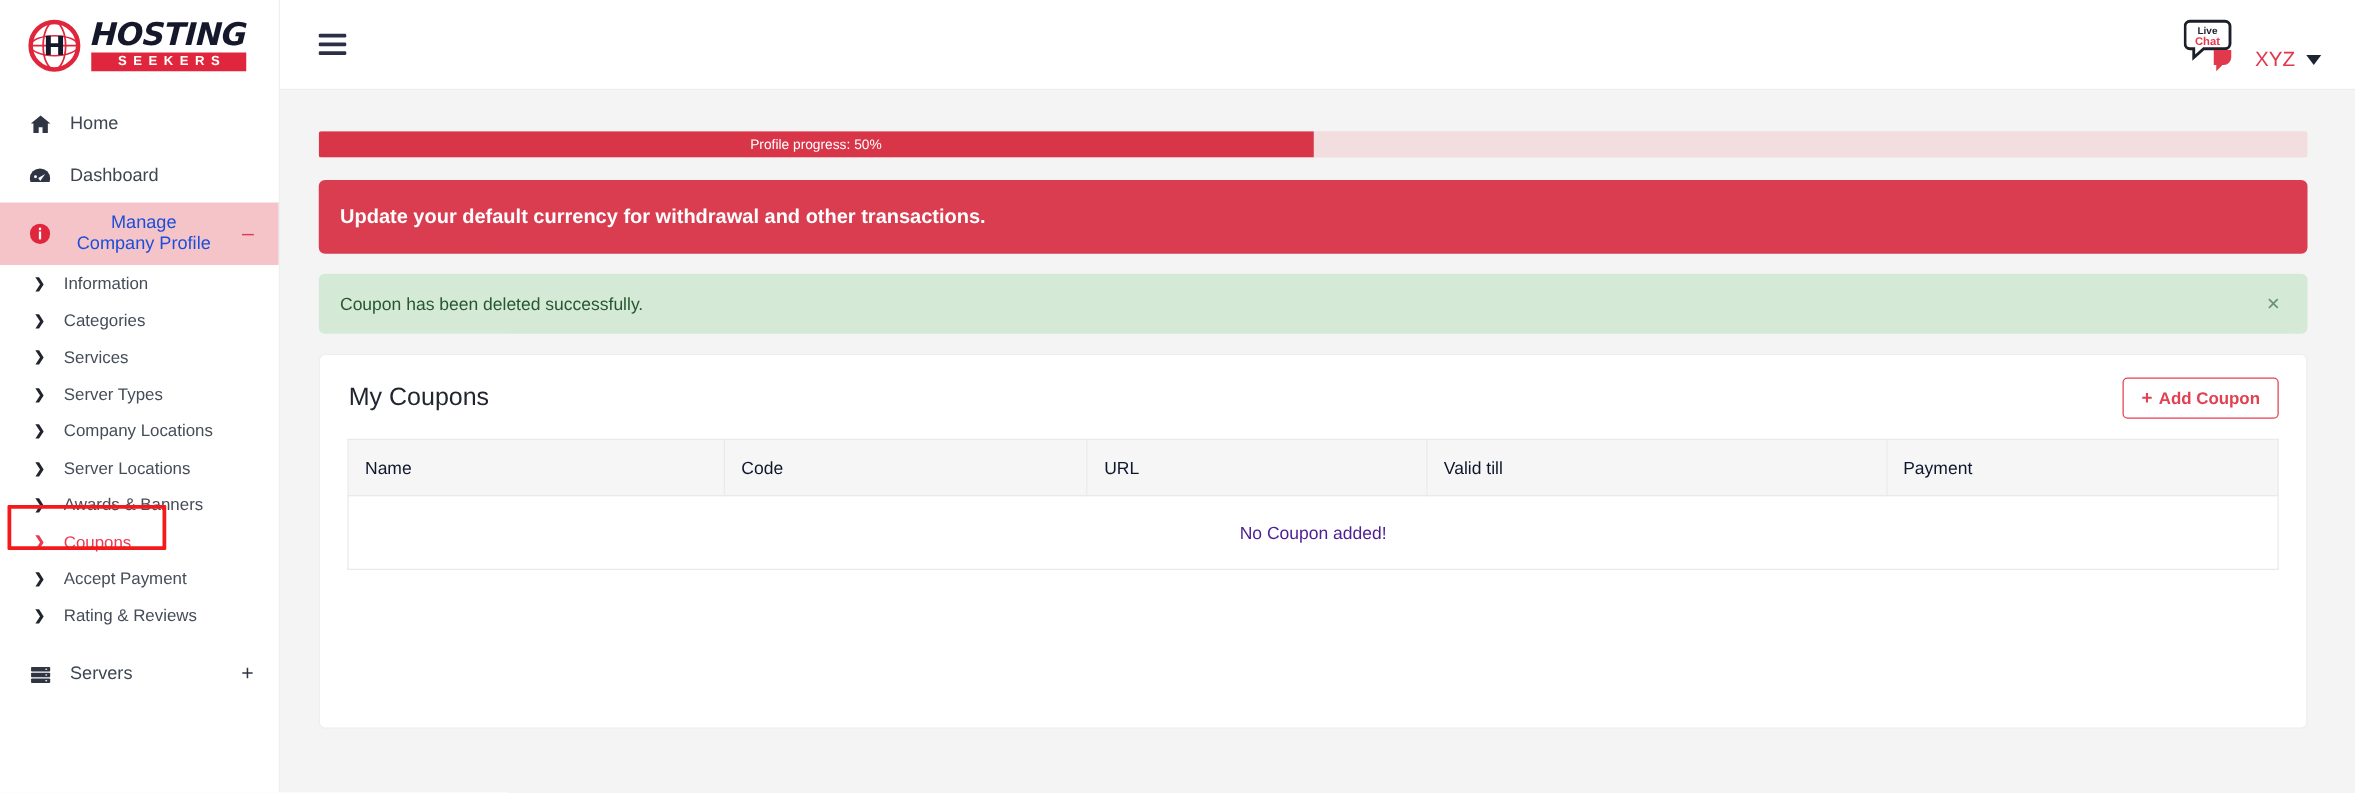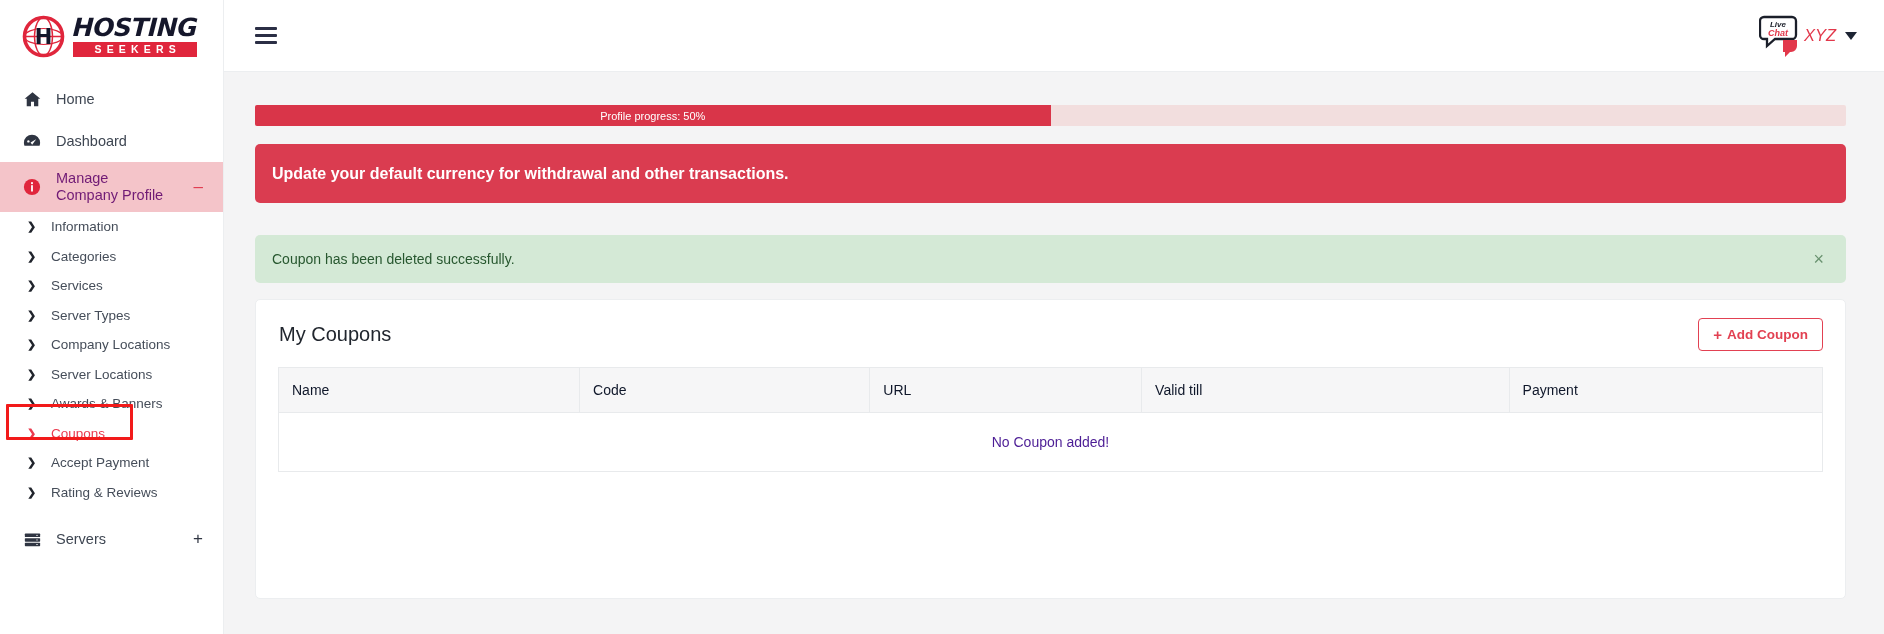--- a/index.html
+++ b/index.html
@@ -70,22 +70,23 @@
     color: #2f3542;
   }
   .nav-item.active-group {
     background: #f4c4c9;
     color: #e03a4e;
     height: 50px;
     align-items: center;
   }
   .nav-item.active-group .ico { color: #e03a4e; }
   .nav-item.active-group .label {
-    font-size: 14.5px; line-height: 1.15; color: #701a75;
+    font-size: 14.5px; line-height: 1.15; color: #1d4ed8;
     max-width: 118px;
+    text-align: center;
   }
   .collapse-sign {
     position: absolute; right: 20px; top: 50%;
     transform: translateY(-50%);
     font-size: 17px; color: #e03a4e; font-weight: 400;
   }
   .collapse-sign.plus { color: #2f3542; }
 
   .sub-item {
     display: flex; align-items: center;
@@ -118,21 +119,21 @@
     border-bottom: 1px solid #eceef0;
     display: flex; align-items: center;
     padding: 0 27px 0 31px;
     flex: 0 0 72px;
   }
   .hamburger { width: 22px; cursor: pointer; }
   .hamburger span {
     display: block; height: 3px; background: #2b2f45;
     border-radius: 1px; margin: 4px 0;
   }
-  .top-right { margin-left: auto; display: flex; align-items: center; gap: 3px; font-style: italic; }
+  .top-right { margin-left: auto; display: flex; align-items: flex-end; gap: 15px; }
   .livechat { width: 42px; height: 44px; position: relative; cursor: pointer; }
   .user-menu { display: flex; align-items: center; gap: 9px; cursor: pointer; }
   .user-name { color: #e2384b; font-size: 16.5px; }
   .caret {
     width: 0; height: 0;
     border-left: 6.5px solid transparent;
     border-right: 6.5px solid transparent;
     border-top: 8px solid #1d2433;
   }
 
@@ -168,21 +169,21 @@
     color: #ffffff;
     border: none;
     border-radius: 5px;
     font-size: 15px;
     padding: 11px 15px;
     cursor: pointer;
     font-family: "Liberation Sans", sans-serif;
   }
 
   .alert-success {
-    margin-top: 32px;
+    margin-top: 16px;
     background: #d4e9d6;
     border-radius: 5px;
     height: 48px;
     display: flex; align-items: center;
     padding: 0 22px 0 17px;
   }
   .alert-success-text { color: #27572f; font-size: 14px; }
   .alert-close {
     margin-left: auto;
     color: #6a9370; font-size: 18px; line-height: 1;

